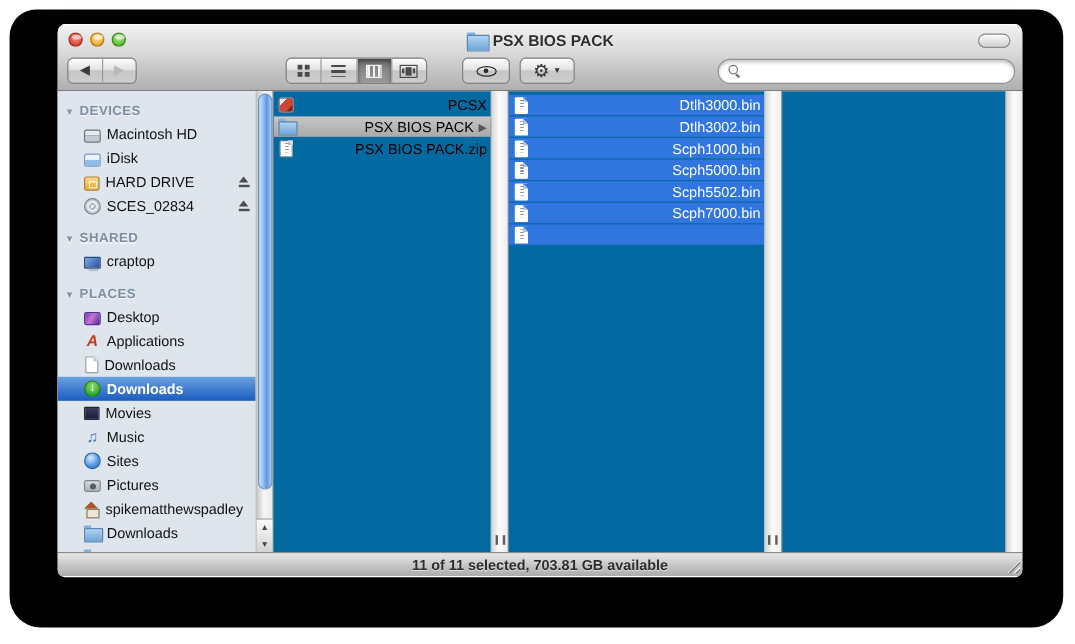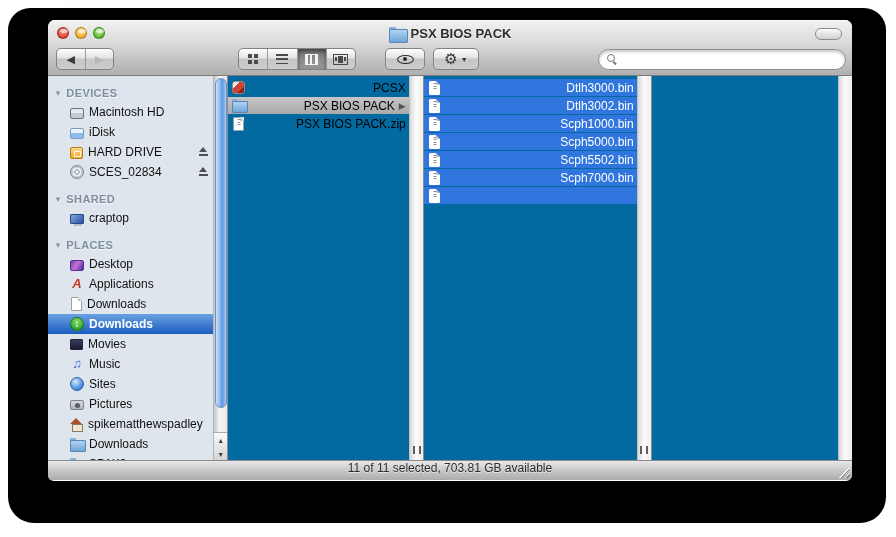--- a/index.html
+++ b/index.html
@@ -92,21 +92,21 @@
   .crow .clabel { flex:1; overflow:hidden; text-overflow:ellipsis; }
   .crow.sel-gray { background:linear-gradient(#c6c6c6,#a9a9a9); }
   .crow.sel-blue { background:#3176de; color:#fff; }
   .crow .fwd-arrow { font-size:9px; color:#555; }
 
   .ctrack { width:15px; background:linear-gradient(to right,#d9d9d9,#fbfbfb 45%,#ededed); border-left:1px solid #c0c0c0; position:relative; }
   .ctrack.last { width:14px; }
   .grab { position:absolute; bottom:6px; left:50%; transform:translateX(-50%); width:8px; height:8px; border-left:2px solid #5e5e5e; border-right:2px solid #5e5e5e; }
 
   
-  .statusbar { position:relative; height:20px; border-top:1px solid #8a8a8a; background:linear-gradient(#e8e8e8,#c2c2c2 60%,#acacac); display:flex; align-items:flex-start; justify-content:center; }
+  .statusbar { position:relative; height:20px; border-top:1px solid #8a8a8a; background:linear-gradient(#e8e8e8,#c2c2c2 60%,#acacac); display:flex; align-items:center; justify-content:center;font-weight:bold; }
   .status-text { font-size:12px; color:#2d2d2d; text-shadow:0 1px 0 rgba(255,255,255,.55); }
   .grip { position:absolute; right:2px; bottom:2px; width:13px; height:13px; clip-path:polygon(100% 0,100% 100%,0 100%); background:repeating-linear-gradient(315deg,transparent 0 2px,#7e7e7e 2px 3px,rgba(255,255,255,.8) 3px 4px); }
 
   
   .ic { width:14px; height:14px; display:inline-block; position:relative; flex:none; }
   .ic-internal-drive { width:14px; height:11px; margin-top:2px; border:1px solid #6d737b; border-radius:2px; background:linear-gradient(#e7eaee 0 40%, #aab2bc 40% 45%, #c3cad3 45% 100%); }
   .ic-idisk { width:14px; height:11px; margin-top:2px; border:1px solid #7a9cc4; border-radius:2px; background:linear-gradient(#eaf3fc 0 45%, #8fbce8 45%); }
   .ic-external-drive { width:13px; height:12px; margin-top:1px; border:1px solid #b47c1e; border-radius:2px; background:linear-gradient(#ffd98a,#f0a62c); }
   .ic-external-drive::after { content:""; position:absolute; left:3px; top:3px; width:5px; height:4px; border:1px solid rgba(255,255,255,.85); }
   .ic-optical-disc { border-radius:50%; border:1px solid #7d858f; background:radial-gradient(circle,#ffffff 0 14%,#aeb6c0 15% 32%,#e9edf1 33% 52%,#c2cad3 53% 75%,#98a2ae 76% 100%); }

